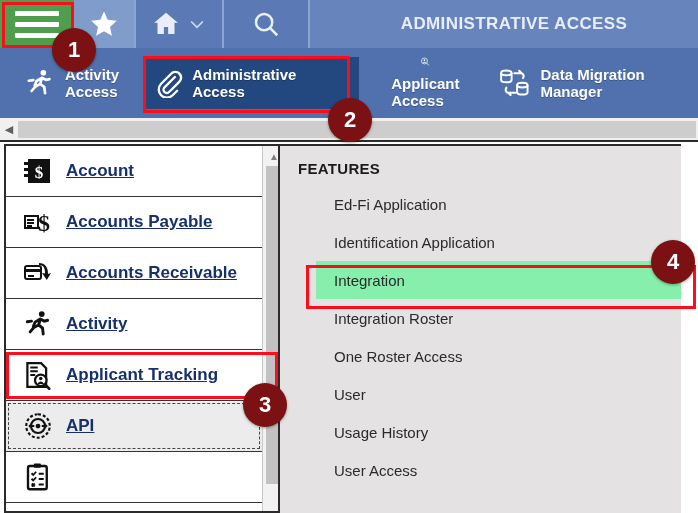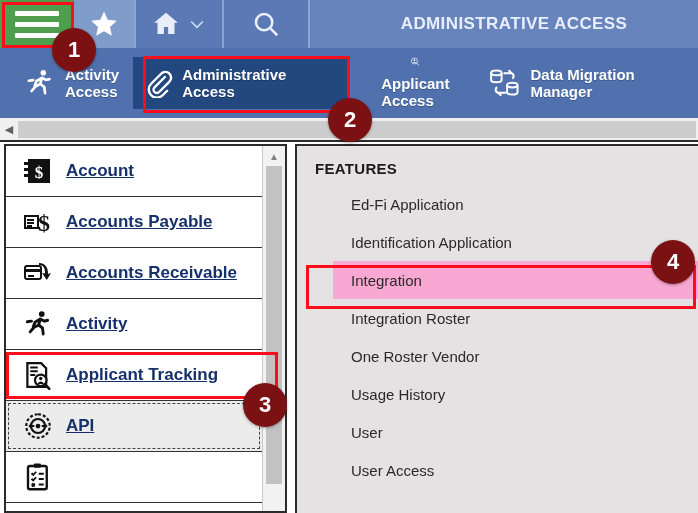--- a/index.html
+++ b/index.html
@@ -30,21 +30,21 @@
     position:absolute;left:0;top:48px;width:698px;height:70px;
     background:#5071ad;display:flex;align-items:center;
   }
   .nav-item{
     display:flex;align-items:center;gap:9px;height:52px;padding:0 10px;
     color:#ffffff;font-size:15px;font-weight:bold;line-height:17px;
   }
   .nav-item .lbl{white-space:pre-line;text-shadow:0 1px 0 rgba(0,0,0,.25);}
   .nav-item.active{background:#23477f;}
   #nav-activity{margin-left:14px;}
-  #nav-admin{margin-left:4px;width:196px;}
+  #nav-admin{margin-left:14px;width:196px;}
   #nav-applicant{margin-left:22px;flex-direction:column;}
   #nav-datamig{margin-left:18px;}
   
   #hscroll{
     position:absolute;left:0;top:118px;width:698px;height:22px;
     background:#f0f0f0;border-bottom:2px solid #2b2b2b;
     display:flex;align-items:center;
   }
   #hscroll .arrow{width:18px;text-align:center;color:#606060;font-size:11px;}
   #hscroll .track{flex:1;height:17px;background:#cdcdcd;margin-right:2px;}
@@ -69,33 +69,33 @@
     position:absolute;left:2px;top:2px;right:2px;bottom:2px;
     border:1px dashed #444;pointer-events:none;
   }
   #vscroll{
     width:22px;background:#f2f2f2;border-left:1px solid #c8c8c8;
     display:flex;flex-direction:column;align-items:center;
   }
   #vscroll .up{margin-top:5px;color:#808080;font-size:10px;}
   #vscroll .thumb{width:16px;height:318px;background:#c2c2c2;margin-top:4px;}
   #rightpanel{
-    position:absolute;left:295px;top:144px;width:403px;height:369px;
+    position:absolute;left:278px;top:144px;width:403px;height:369px;
     background:#e4e2e2;border-top:2px solid #2b2b2b;border-left:2px solid #2b2b2b;
     box-sizing:border-box;
   }
   #features-title{
     font-size:15px;font-weight:bold;color:#1b1b1b;
     padding:14px 0 8px 18px;letter-spacing:.3px;
   }
   .feat-row{
     height:38px;display:flex;align-items:center;padding-left:18px;
     font-size:15px;color:#2a2a2a;box-sizing:border-box;position:relative;margin-left:36px;
   }
-  .feat-row.selected{background:#f9a8d4;text-align:center;}
+  .feat-row.selected{background:#86efac;text-align:center;}
   
   .hl-box{position:absolute;border:3px solid #fc0d1b;box-sizing:border-box;pointer-events:none;}
   .badge{
     position:absolute;width:44px;height:44px;border-radius:50%;
     background:#7b1113;color:#ffffff;font-size:22px;font-weight:bold;
     display:flex;align-items:center;justify-content:center;
     box-shadow:0 1px 3px rgba(0,0,0,.35);
   }
 </style>
 </head>
@@ -291,27 +291,27 @@
   <div class="feat-row">
     <span>Identification Application</span>
   </div>
   <div class="feat-row selected">
     <span>Integration</span>
   </div>
   <div class="feat-row">
     <span>Integration Roster</span>
   </div>
   <div class="feat-row">
-    <span>One Roster Vendor</span>
+    <span>One Roster Access</span>
+  </div>
+  <div class="feat-row">
+    <span>User</span>
   </div>
   <div class="feat-row">
     <span>Usage History</span>
-  </div>
-  <div class="feat-row">
-    <span>User</span>
   </div>
   <div class="feat-row">
     <span>User Access</span>
   </div>
 </div>
 
 <div class="hl-box" style="left:2px;top:2px;width:72px;height:46px;"></div>
 <div class="hl-box" style="left:143px;top:56px;width:207px;height:57px;"></div>
 <div class="hl-box" style="left:6px;top:352px;width:272px;height:47px;"></div>
 <div class="hl-box" style="left:306px;top:265px;width:390px;height:44px;"></div>

